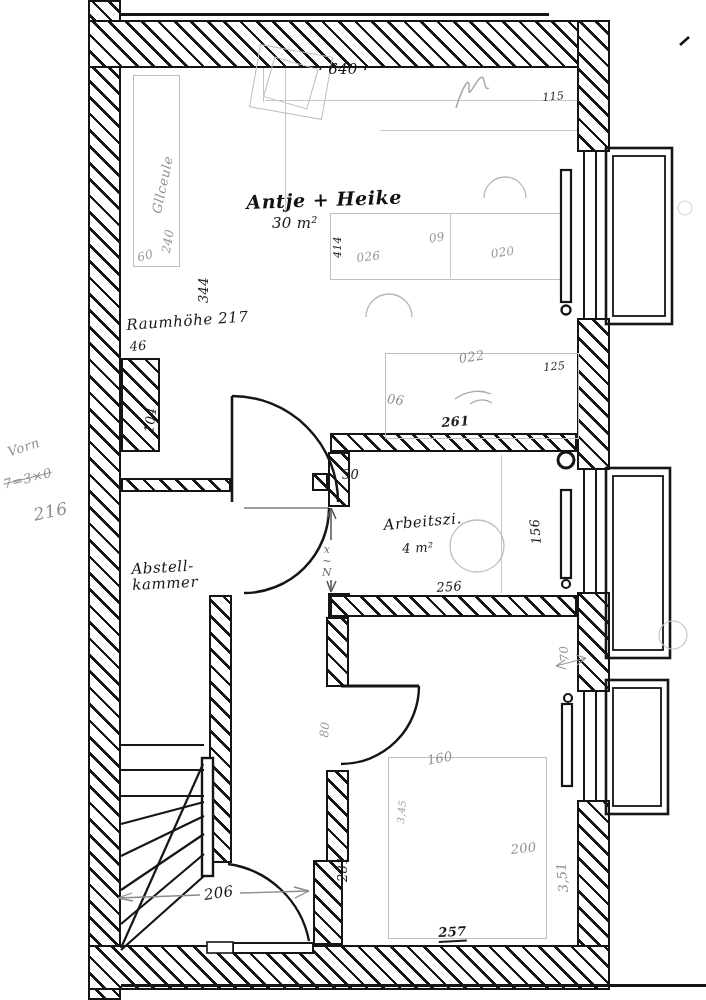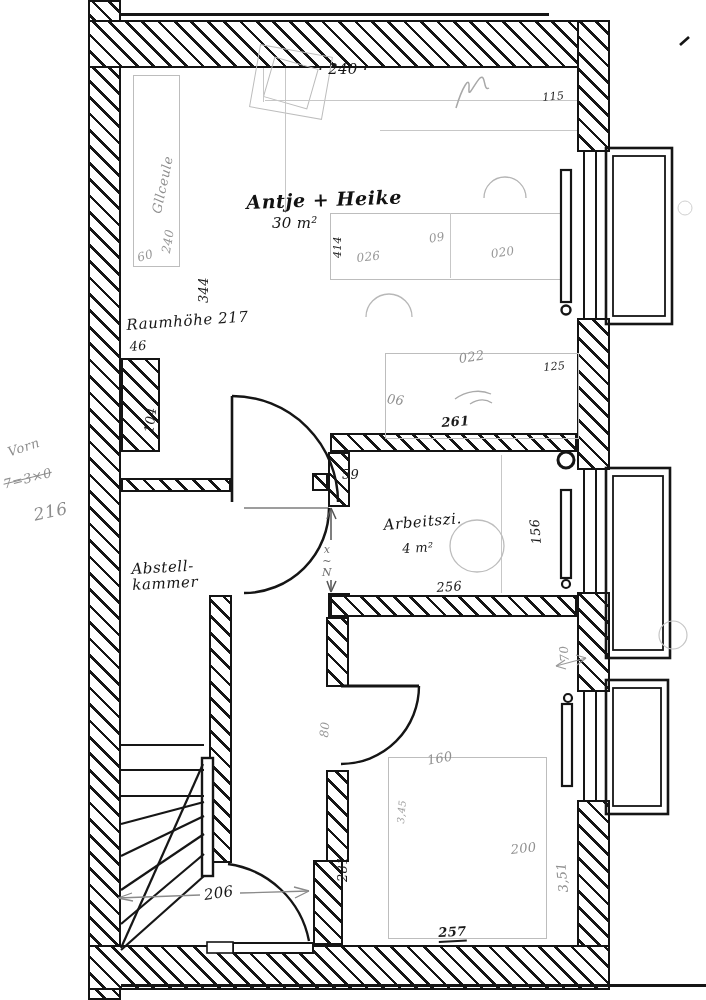--- a/index.html
+++ b/index.html
@@ -152,40 +152,40 @@
     <path d="M455,399 C466,391 480,389 491,394 M470,404 C478,399 486,399 492,403" stroke="#aaaaaa" stroke-width="1.3" fill="none"></path>
     <circle cx="673" cy="635" r="14" stroke="#c6c6c6" stroke-width="1.2" fill="none"></circle>
     <circle cx="685" cy="208" r="7" stroke="#d0d0d0" stroke-width="1" fill="none"></circle>
     <ellipse cx="477" cy="546" rx="27" ry="26" stroke="#bdbdbd" stroke-width="1.3" fill="none"></ellipse>
     <path d="M484,198 A21,21 0 0 1 526,198" stroke="#b5b5b5" stroke-width="1.3" fill="none"></path>
     <path d="M366,317 A23,23 0 0 1 412,317" stroke="#b8b8b8" stroke-width="1.3" fill="none"></path>
     <line x1="680" y1="45" x2="689" y2="37" stroke="#151515" stroke-width="2.6"></line>
   </svg>
 
   <div id="annotations">
-      <span class="lbl ink-md" style="left: 318px; top: 62px;">· 240 ·</span>
+      <span class="lbl ink-md" style="left: 318px; top: 62px;">· 640 ·</span>
       <span class="lbl ink-sm" style="left: 542px; top: 92px; transform: rotate(-5deg);">115</span>
       <span class="lbl ink-lg cursive" style="left: 246px; top: 192px; transform: rotate(-2deg);">Antje + Heike</span>
       <span class="lbl ink-md" style="left: 272px; top: 216px;">30 m²</span>
       <span class="lbl ink-sm" style="left: 332px; top: 258px; transform: rotate(-90deg);">414</span>
       <span class="lbl pencil" style="left: 428px; top: 233px; transform: rotate(-10deg);">09</span>
       <span class="lbl pencil" style="left: 356px; top: 252px; transform: rotate(-6deg);">026</span>
       <span class="lbl pencil" style="left: 490px; top: 248px; transform: rotate(-8deg);">020</span>
       <span class="lbl pencil-md cursive" style="left: 150px; top: 212px; transform: rotate(-78deg);">Gllceule</span>
       <span class="lbl pencil" style="left: 160px; top: 252px; transform: rotate(-80deg);">240</span>
       <span class="lbl pencil" style="left: 136px; top: 252px; transform: rotate(-15deg);">60</span>
       <span class="lbl ink" style="left: 197px; top: 303px; transform: rotate(-90deg);">344</span>
       <span class="lbl ink-md cursive" style="left: 126px; top: 318px; transform: rotate(-4deg);">Raumhöhe 217</span>
       <span class="lbl ink" style="left: 129px; top: 340px; transform: rotate(-5deg);">46</span>
       <span class="lbl ink" style="left: 142px; top: 432px; transform: rotate(-82deg);">104</span>
       <span class="lbl pencil-md" style="left: 458px; top: 352px; transform: rotate(-8deg);">022</span>
       <span class="lbl ink-sm" style="left: 543px; top: 362px; transform: rotate(-5deg);">125</span>
       <span class="lbl pencil-md" style="left: 388px; top: 392px; transform: rotate(8deg);">06</span>
       <span class="lbl ink strong" style="left: 441px; top: 416px; transform: rotate(-4deg);">261</span>
-      <span class="lbl ink" style="left: 342px; top: 468px;">59</span>
+      <span class="lbl ink" style="left: 342px; top: 468px;">30</span>
       <span class="lbl ink-md cursive" style="left: 131px; top: 562px; transform: rotate(-3deg);">Abstell-
 kammer</span>
       <span class="lbl pencil-md cursive" style="left: 6px; top: 446px; transform: rotate(-18deg);">Vorn</span>
       <span class="lbl pencil-md cursive strike" style="left: 2px; top: 478px; transform: rotate(-14deg);">7=3×0</span>
       <span class="lbl pencil-lg cursive" style="left: 32px; top: 506px; transform: rotate(-12deg);">216</span>
       <span class="lbl pencil-dk" style="left: 322px; top: 544px;">x
 ~
 N</span>
       <span class="lbl ink-md cursive" style="left: 383px; top: 518px; transform: rotate(-5deg);">Arbeitszi.</span>
       <span class="lbl ink" style="left: 402px; top: 542px; transform: rotate(-3deg);">4 m²</span>

